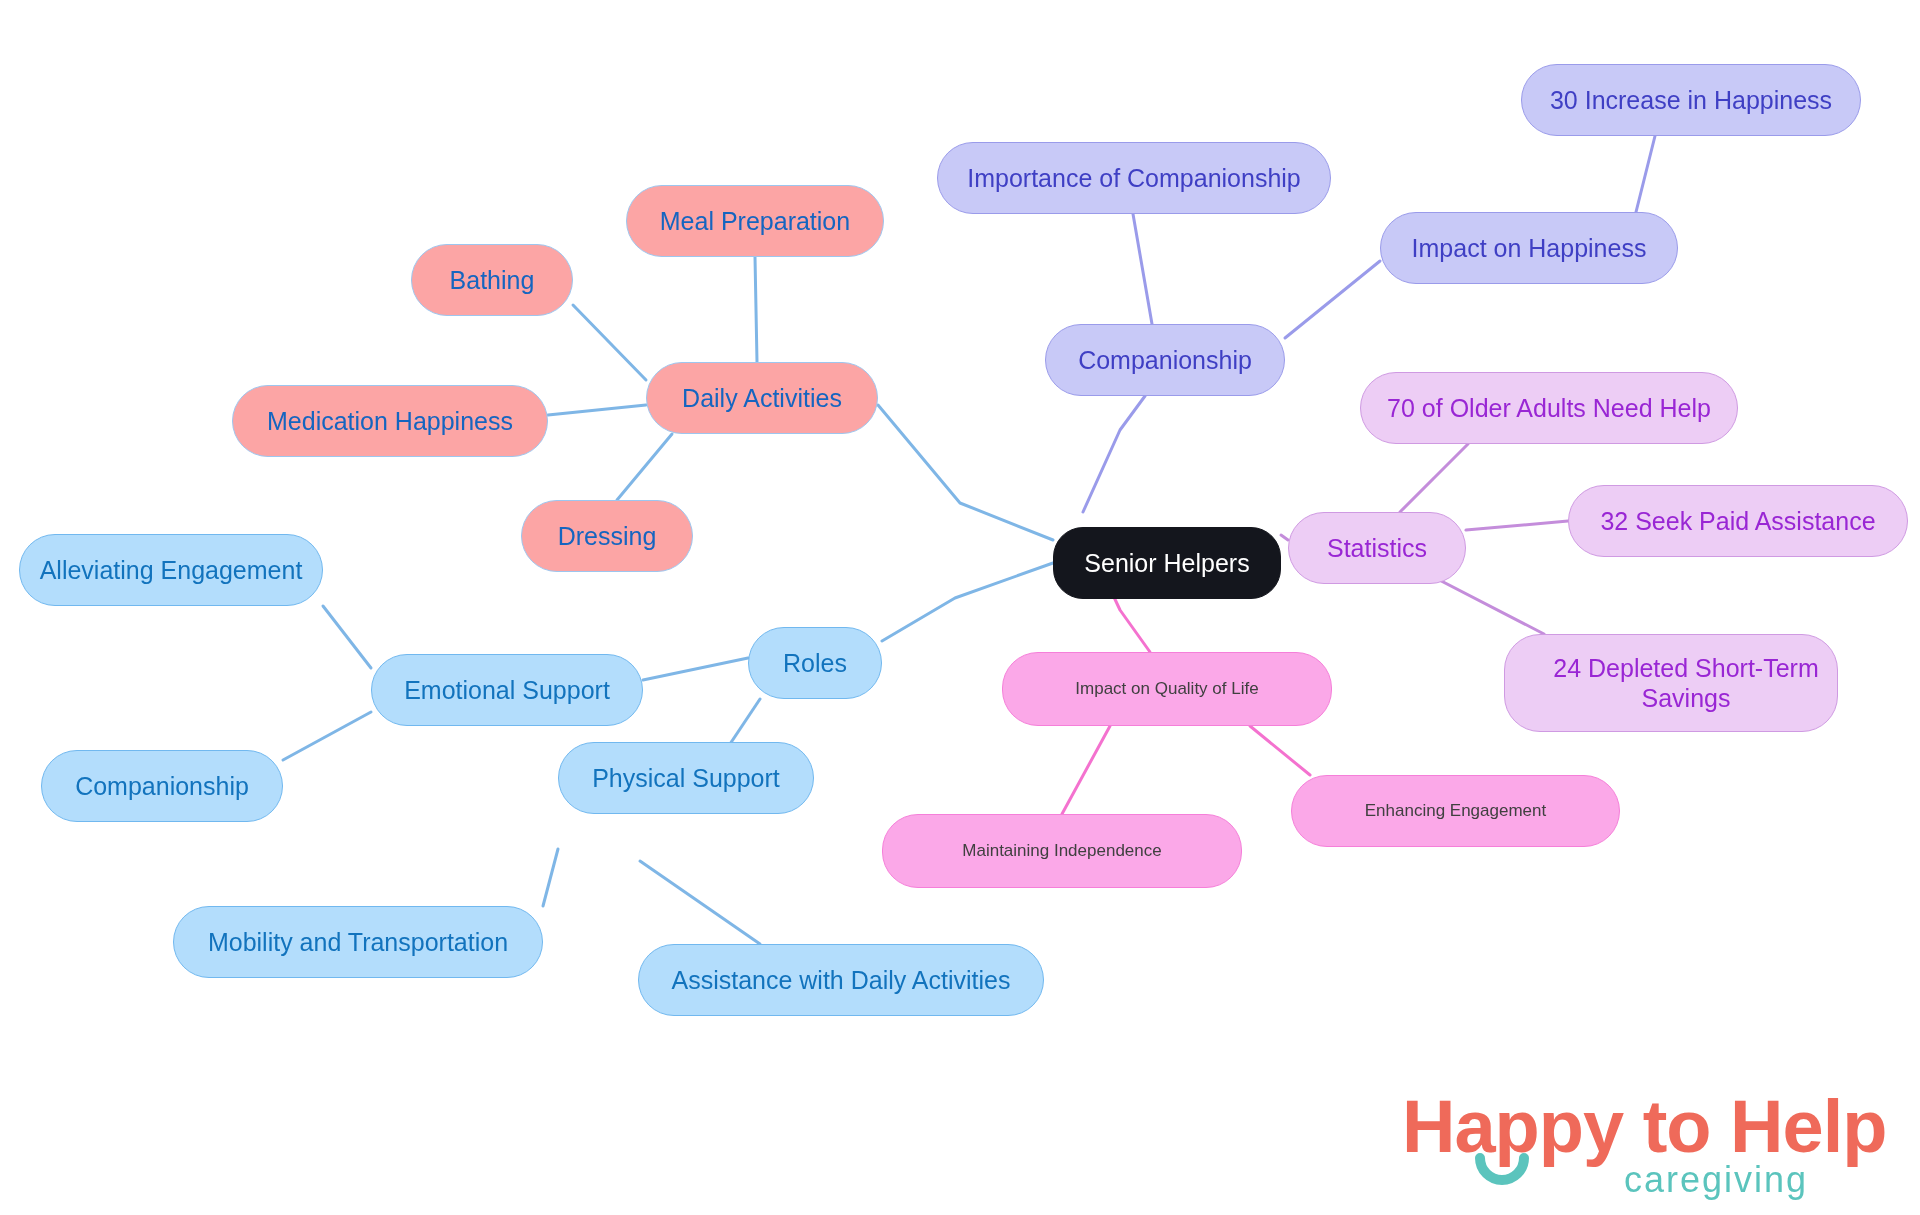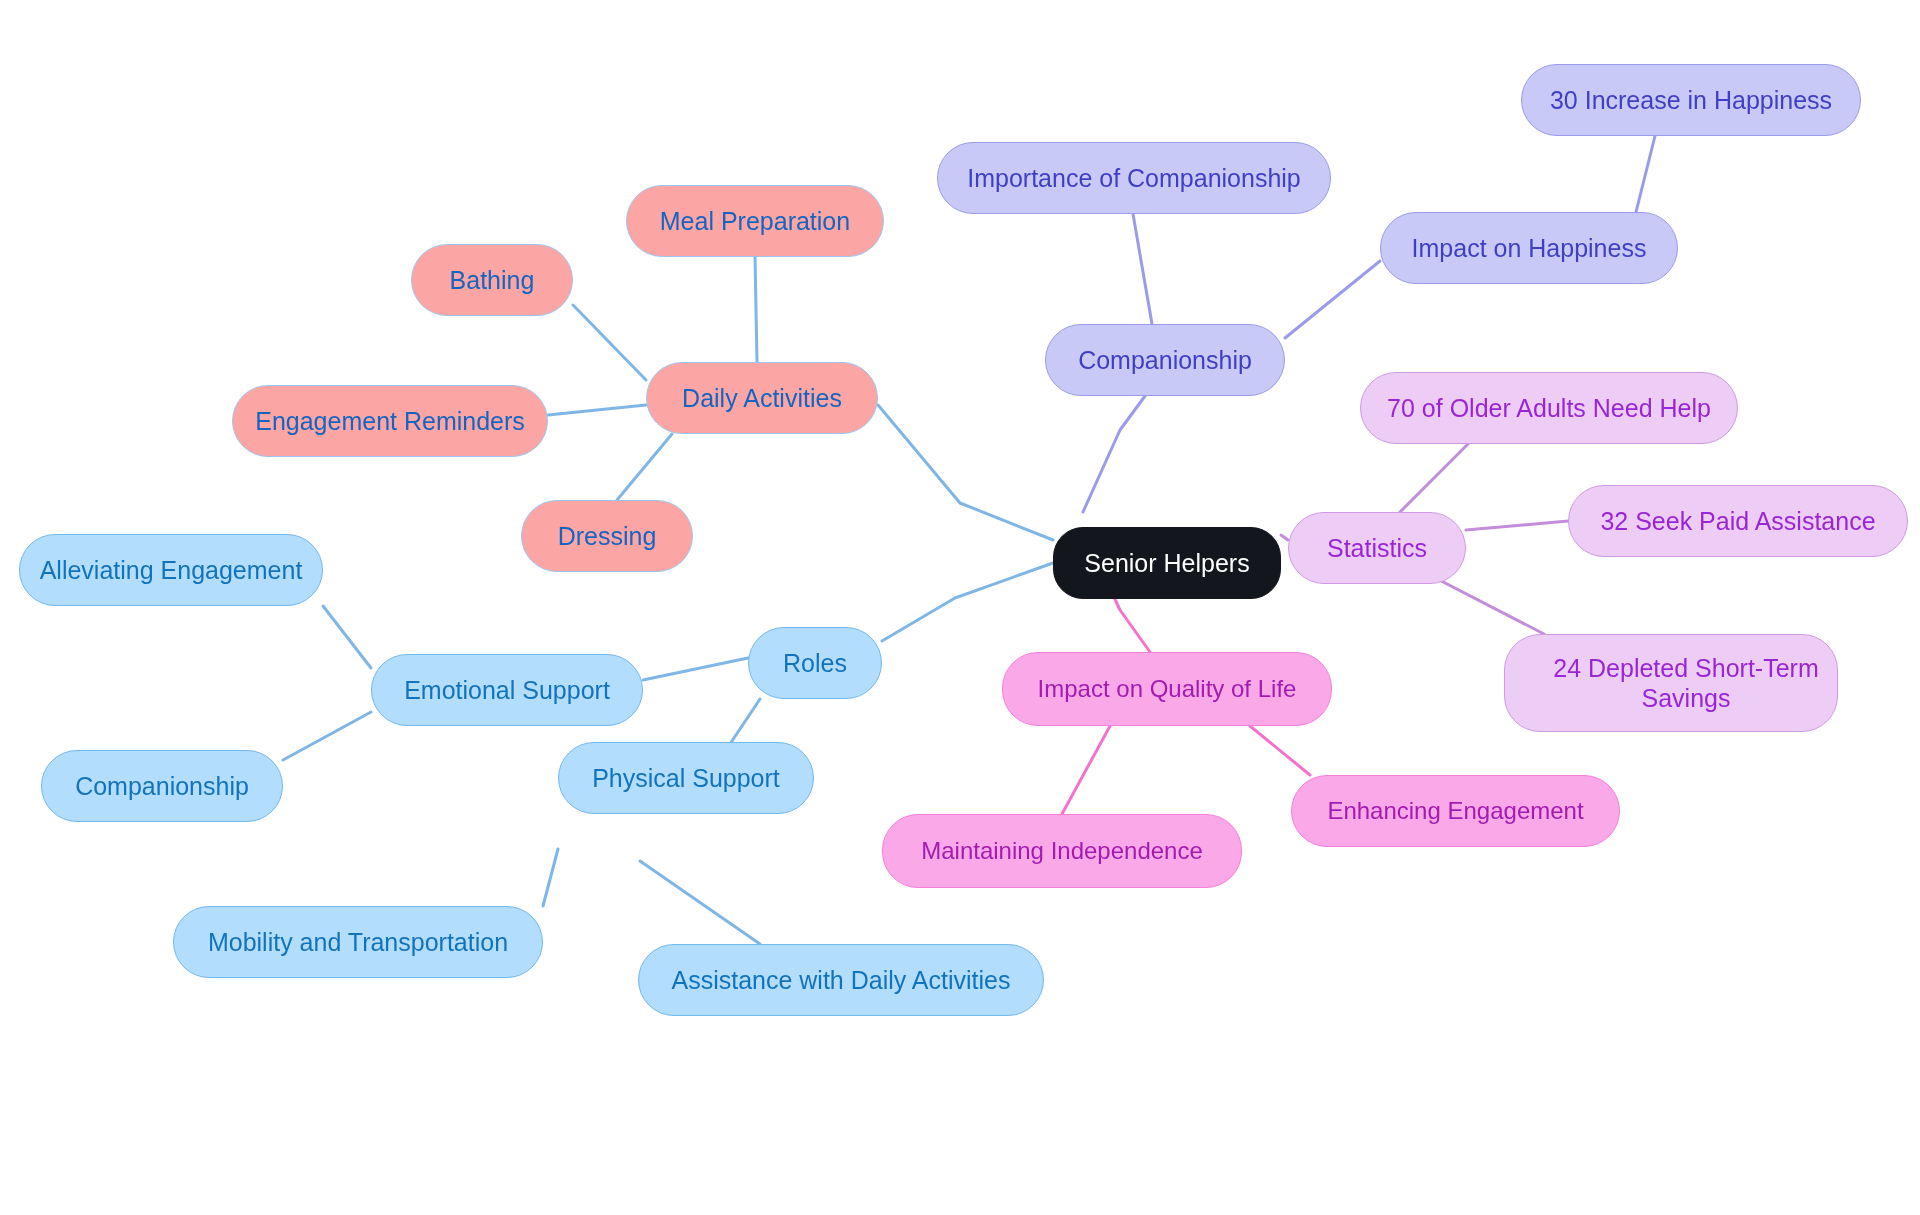--- a/index.html
+++ b/index.html
@@ -68,23 +68,23 @@
   .node.violet {
     background: #edcdf5;
     border-color: #cf9ae2;
     color: #9926d4;
     border-radius: 36px;
     font-size: 25px;
   }
   .node.pink {
     background: #fba8e8;
     border-color: #f57fd9;
-    color: #a21caf;
+    color: #404040;
     border-radius: 36px;
-    font-size: 24px;
+    font-size: 17px;
   }
   #logo {
     position: absolute;
     left: 1402px;
     top: 1086px;
     width: 500px;
     height: 118px;
   }
   .logo-main {
     font-size: 74px;
@@ -125,21 +125,21 @@
       <path d="M 1098 563 L 1120 610 L 1150 652" fill="none" stroke="#f472cf" stroke-width="3" stroke-linecap="round" stroke-linejoin="round"></path>
       <path d="M 1110 726 L 1062 814" fill="none" stroke="#f472cf" stroke-width="3" stroke-linecap="round" stroke-linejoin="round"></path>
       <path d="M 1250 726 L 1310 775" fill="none" stroke="#f472cf" stroke-width="3" stroke-linecap="round" stroke-linejoin="round"></path>
     </svg>
 
   <div id="nodes-layer">
       <div class="node root" style="left: 1053px; top: 527px; width: 228px; height: 72px;"><span>Senior Helpers</span></div>
       <div class="node lightblue" style="left: 646px; top: 362px; width: 232px; height: 72px;"><span>Daily Activities</span></div>
       <div class="node lightblue" style="left: 626px; top: 185px; width: 258px; height: 72px;"><span>Meal Preparation</span></div>
       <div class="node lightblue" style="left: 411px; top: 244px; width: 162px; height: 72px;"><span>Bathing</span></div>
-      <div class="node lightblue" style="left: 232px; top: 385px; width: 316px; height: 72px;"><span>Engagement Reminders</span></div>
+      <div class="node lightblue" style="left: 232px; top: 385px; width: 316px; height: 72px;"><span>Medication Happiness</span></div>
       <div class="node lightblue" style="left: 521px; top: 500px; width: 172px; height: 72px;"><span>Dressing</span></div>
       <div class="node skyblue" style="left: 748px; top: 627px; width: 134px; height: 72px;"><span>Roles</span></div>
       <div class="node skyblue" style="left: 371px; top: 654px; width: 272px; height: 72px;"><span>Emotional Support</span></div>
       <div class="node skyblue" style="left: 19px; top: 534px; width: 304px; height: 72px;"><span>Alleviating Engagement</span></div>
       <div class="node skyblue" style="left: 41px; top: 750px; width: 242px; height: 72px;"><span>Companionship</span></div>
       <div class="node skyblue" style="left: 558px; top: 742px; width: 256px; height: 72px;"><span>Physical Support</span></div>
       <div class="node skyblue" style="left: 173px; top: 906px; width: 370px; height: 72px;"><span>Mobility and Transportation</span></div>
       <div class="node skyblue" style="left: 638px; top: 944px; width: 406px; height: 72px;"><span>Assistance with Daily Activities</span></div>
       <div class="node periwinkle" style="left: 1045px; top: 324px; width: 240px; height: 72px;"><span>Companionship</span></div>
       <div class="node periwinkle" style="left: 937px; top: 142px; width: 394px; height: 72px;"><span>Importance of Companionship</span></div>
@@ -148,14 +148,21 @@
       <div class="node violet" style="left: 1288px; top: 512px; width: 178px; height: 72px;"><span>Statistics</span></div>
       <div class="node violet" style="left: 1360px; top: 372px; width: 378px; height: 72px;"><span>70 of Older Adults Need Help</span></div>
       <div class="node violet" style="left: 1568px; top: 485px; width: 340px; height: 72px;"><span>32 Seek Paid Assistance</span></div>
       <div class="node violet" style="left: 1504px; top: 634px; width: 334px; height: 98px; padding-left: 48px;"><span>24 Depleted Short-Term
 Savings</span></div>
       <div class="node pink" style="left: 1002px; top: 652px; width: 330px; height: 74px;"><span>Impact on Quality of Life</span></div>
       <div class="node pink" style="left: 882px; top: 814px; width: 360px; height: 74px;"><span>Maintaining Independence</span></div>
       <div class="node pink" style="left: 1291px; top: 775px; width: 329px; height: 72px;"><span>Enhancing Engagement</span></div>
     </div>
 
+  <div id="logo">
+    <svg viewBox="0 0 500 118" width="500" height="118">
+      <text id="logo-line1" class="logo-main" x="0" y="66" fill="#ef6a5a" font-family="&quot;Liberation Sans&quot;, sans-serif">Happy to Help</text>
+      <path id="logo-smile" d="M 78 72 A 22 22 0 0 0 122 72" fill="none" stroke-width="10" stroke-linecap="round" stroke="#5bc4bd"></path>
+      <text id="logo-line2" class="logo-sub" x="222" y="106" fill="#5bc4bd" font-family="&quot;Liberation Sans&quot;, sans-serif">caregiving</text>
+    </svg>
+  </div>
 
 </div>
 
 </body></html>

